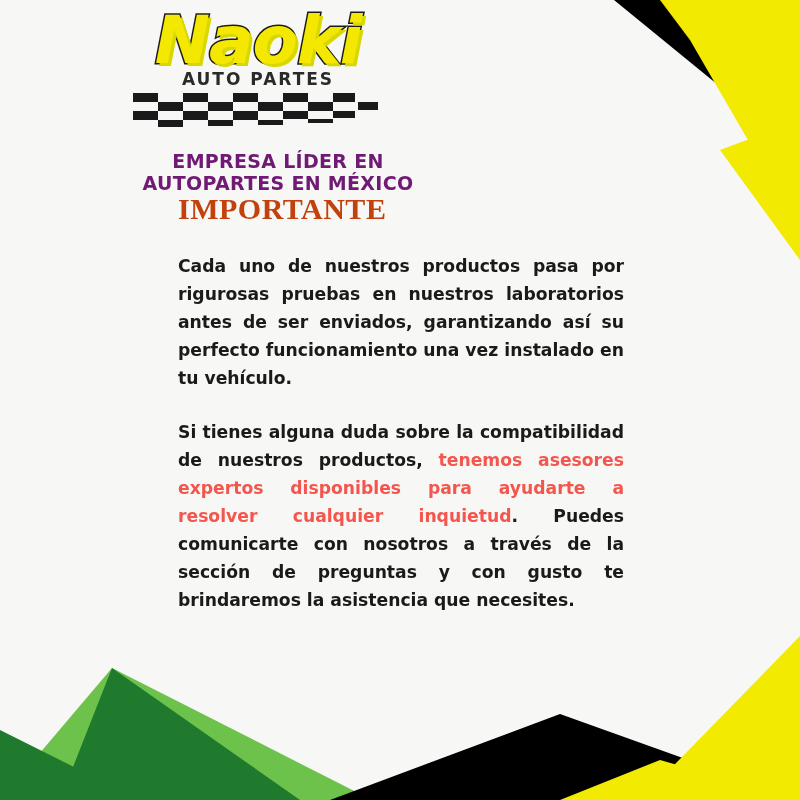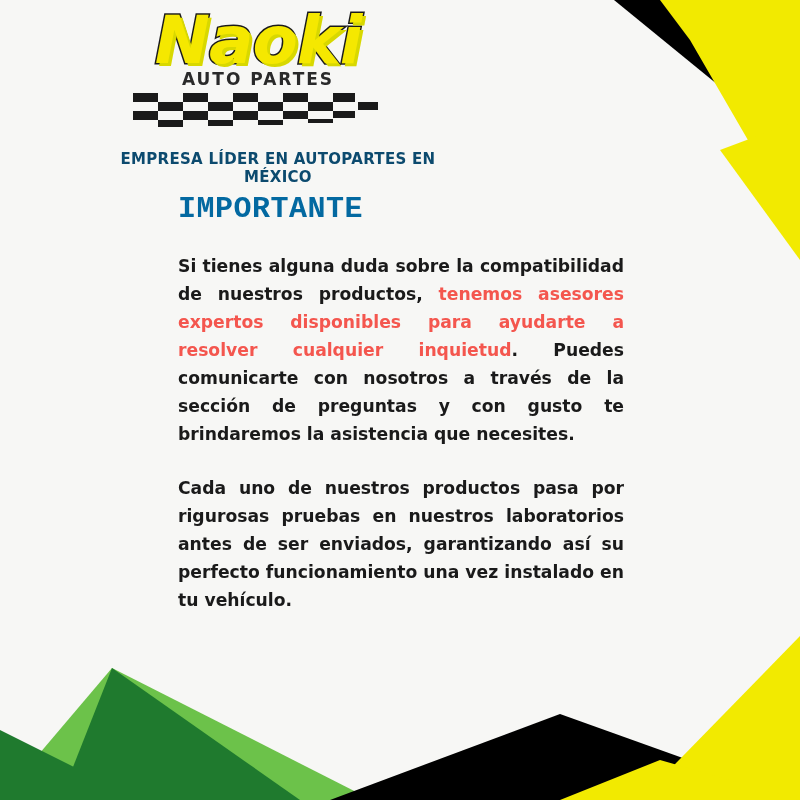--- a/index.html
+++ b/index.html
@@ -73,38 +73,38 @@
     width: 250px;
     height: 34px;
   }
   .tagline {
     position: absolute;
     left: 108px;
     top: 150px;
     width: 340px;
     text-align: center;
     font-family: "DejaVu Sans", sans-serif;
-    font-size: 15px;
+    font-size: 19px;
     font-weight: bold;
     letter-spacing: 0.3px;
-    color: #0c4a6e;
+    color: #701a75;
   }
 
   
   .content {
     position: absolute;
     left: 178px;
     top: 192px;
     width: 446px;
   }
   .title {
-    font-family: Liberation Mono, monospace;
+    font-family: Liberation Serif, serif;
     font-size: 30px;
     font-weight: bold;
-    color: #0369a1;
+    color: #c2410c;
     letter-spacing: 0.5px;
     margin: 0 0 26px 0;
   }
   .para {
     font-family: "DejaVu Sans", sans-serif;
     font-size: 17.2px;
     font-weight: bold;
     color: #1a1a1a;
     line-height: 1.63;
     text-align: justify;
@@ -162,19 +162,19 @@
           <rect x="175" y="26" width="25" height="4"></rect>
         </g>
       </svg>
     </div>
     <div class="tagline">EMPRESA LÍDER  EN AUTOPARTES EN MÉXICO</div>
   </div>
 
   <div class="content">
     <div class="title">IMPORTANTE</div>
 
+    <p class="para">Cada uno de nuestros productos pasa por rigurosas pruebas en nuestros laboratorios antes de ser enviados, garantizando así su perfecto funcionamiento una vez instalado en tu vehículo.</p>
+
     <p class="para"><span>Si tienes alguna duda sobre la compatibilidad de nuestros productos, </span><span class="hl">tenemos asesores expertos disponibles para ayudarte a resolver cualquier inquietud</span><span>. Puedes comunicarte con nosotros a través de la sección de preguntas y con gusto te brindaremos la asistencia que necesites.</span></p>
-
-    <p class="para">Cada uno de nuestros productos pasa por rigurosas pruebas en nuestros laboratorios antes de ser enviados, garantizando así su perfecto funcionamiento una vez instalado en tu vehículo.</p>
 
   </div>
 
 </div>
 
 </body></html>

